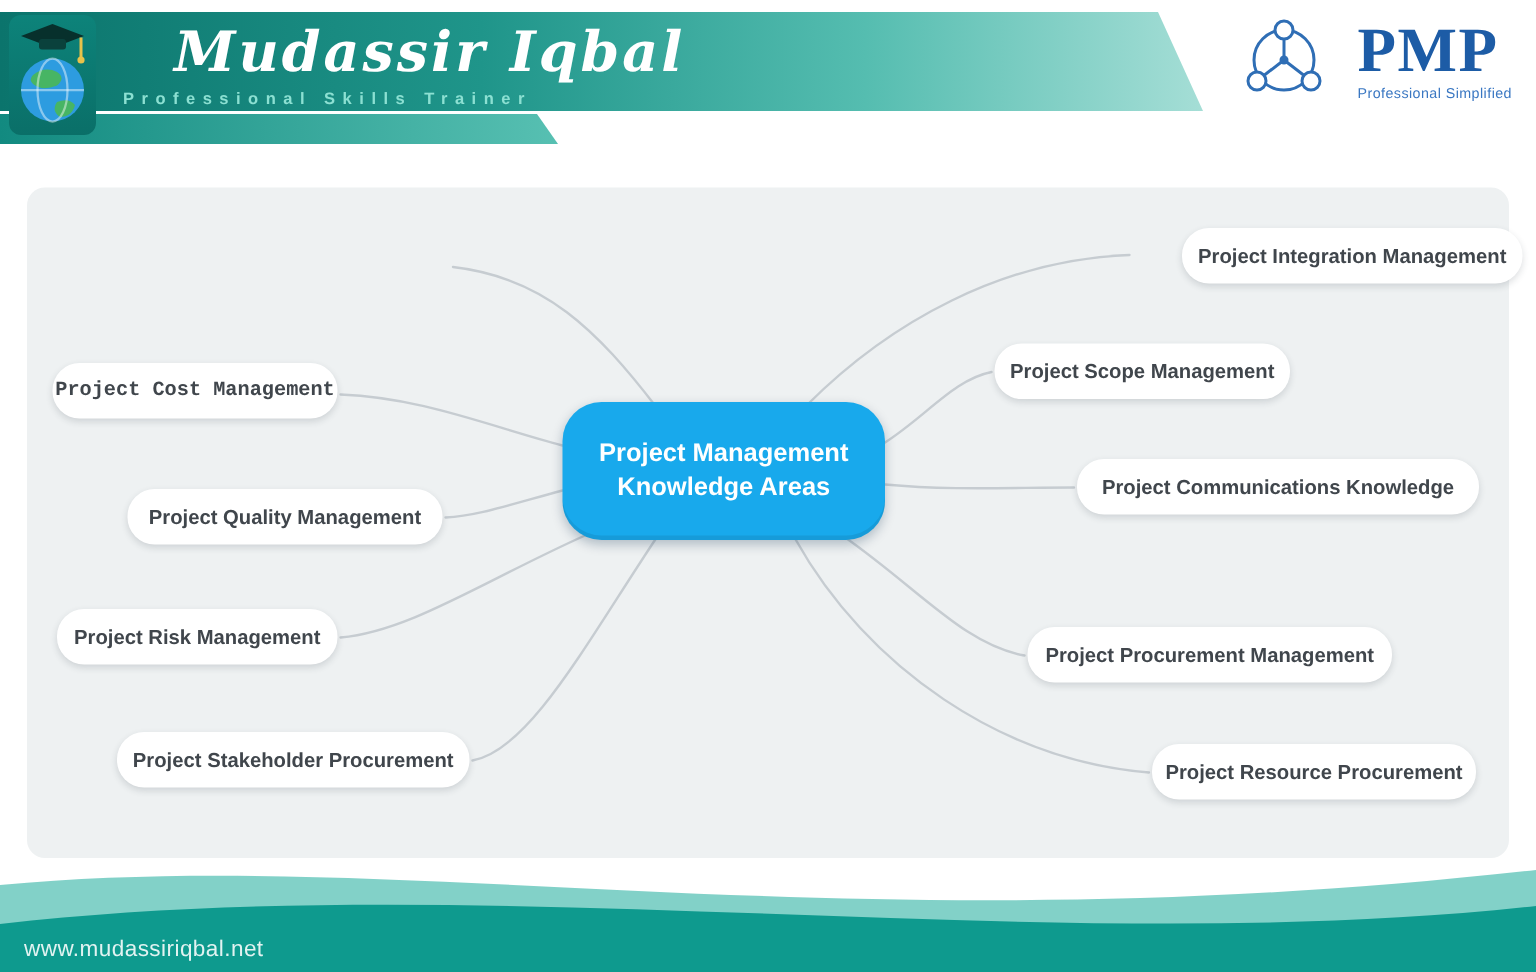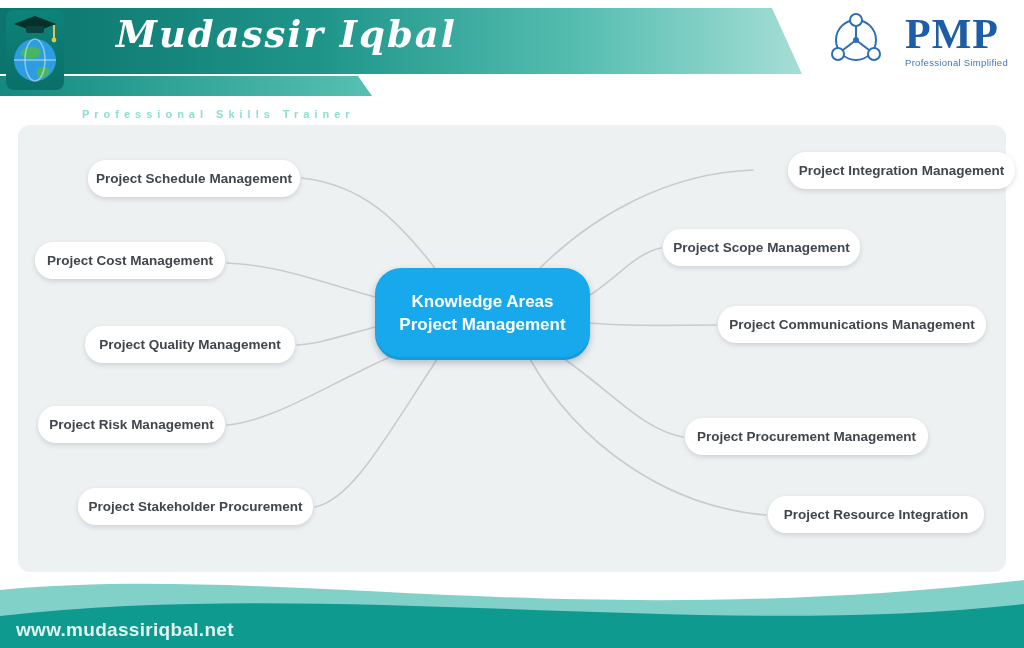--- a/index.html
+++ b/index.html
@@ -14,56 +14,56 @@
   .banner-sub { position:absolute; top:76px; left:0; width:372px; height:20px;
             background:linear-gradient(90deg,#128a80,#57c0b2);
             clip-path:polygon(0 0, calc(100% - 14px) 0, 100% 100%, 0 100%); }
   .logo { position:absolute; top:10px; left:6px; width:58px; height:80px;
           background:linear-gradient(180deg,#0d837a,#0a6f68); border-radius:8px;
           display:flex; align-items:center; justify-content:center; }
   .brand-name { position:absolute; top:12px; left:80px; color:#ffffff;
           font-family:"DejaVu Serif", serif; font-style:italic; font-weight:700;
           font-size:37px; letter-spacing:2px; white-space:nowrap;margin-left:36px; }
   .brand-subtitle { position:absolute; top:60px; left:82px; color:#8ce0d2;
-          font-size:11px; font-weight:700; letter-spacing:5px; white-space:nowrap;margin-top:48px; }
+          font-size:11px; font-weight:700; letter-spacing:5px; white-space:nowrap; }
 
   .pmp { position:absolute; top:12px; right:16px; display:flex; align-items:center; gap:21px; }
   .pmp-text { display:flex; flex-direction:column; align-items:flex-start; }
   .pmp-acronym { font-family:"Liberation Serif", serif; font-weight:700;
           font-size:42px; line-height:1; color:#1d5ca6; letter-spacing:1px; }
   .pmp-tagline { font-size:9.5px; color:#3a77c2; margin-top:2px; letter-spacing:0.3px; }
 
   
   .panel { position:absolute; top:125px; left:18px; width:988px; height:447px;
            background:#eef1f2; border-radius:12px; }
   .connectors { position:absolute; top:0; left:0; z-index:1; }
   .pill { position:absolute; z-index:2; height:37px; background:#ffffff;
           border-radius:18px; box-shadow:0 2px 5px rgba(40,50,60,.16);
           display:flex; align-items:center; justify-content:center;
           font-size:13.5px; font-weight:700; color:#40464c; white-space:nowrap; }
   .lp1 { left:70px;  top:35px;  width:212px; }
-  .lp2 { left:17px;  top:117px; width:190px; }
+  .lp2 { left:17px;  top:117px; width:190px;font-family:Liberation Mono, monospace; }
   .lp3 { left:67px;  top:201px; width:210px; }
   .lp4 { left:20px;  top:281px; width:187px; }
   .lp5 { left:60px;  top:363px; width:235px; }
   .rp1 { left:770px; top:27px;  width:227px; }
   .rp2 { left:645px; top:104px; width:197px; }
   .rp3 { left:700px; top:181px; width:268px; }
   .rp4 { left:667px; top:293px; width:243px; }
   .rp5 { left:750px; top:371px; width:216px; }
   .center-node { position:absolute; z-index:3; left:357px; top:143px; width:215px; height:92px;
           background:#18a9ec; border-radius:26px;
           box-shadow:0 3px 7px rgba(0,40,70,.25), inset 0 -3px 0 rgba(0,0,0,.08);
           display:flex; flex-direction:column; align-items:center; justify-content:center;
           color:#ffffff; font-weight:700; font-size:17px; line-height:1.35; text-align:center; }
 
   
   .wave { position:absolute; bottom:0; left:0; }
   .website { position:absolute; bottom:7px; left:16px; z-index:5;
-             color:rgba(255,255,255,.88); font-size:19px; letter-spacing:0.3px;font-weight:bold; }
+             color:rgba(255,255,255,.88); font-size:15px; letter-spacing:0.3px; }
 </style>
 </head>
 <body>
 
 <div class="page">
 
   <div class="banner"></div>
   <div class="banner-sub"></div>
 
   <div class="logo">
@@ -108,34 +108,33 @@
       <path d="M372 232 C 305 262, 255 296, 209 300"></path>
       <path d="M420 233 C 372 305, 335 375, 297 382"></path>
       <path d="M520 145 C 575 90, 650 48, 735 45"></path>
       <path d="M572 170 C 600 152, 618 128, 643 123"></path>
       <path d="M572 198 C 615 202, 655 200, 698 200"></path>
       <path d="M545 233 C 595 268, 625 305, 665 312"></path>
       <path d="M512 234 C 560 320, 650 382, 748 390"></path>
     </svg>
 
     <div class="center-node">
+      <div>Project Management</div>
       <div>Knowledge Areas</div>
-      <div>Project Management</div>
     </div>
 
-    <div class="pill lp1">Project Schedule Management</div>
     <div class="pill lp2">Project Cost Management</div>
     <div class="pill lp3">Project Quality Management</div>
     <div class="pill lp4">Project Risk Management</div>
     <div class="pill lp5">Project Stakeholder Procurement</div>
     <div class="pill rp1">Project Integration Management</div>
     <div class="pill rp2">Project Scope Management</div>
-    <div class="pill rp3">Project Communications Management</div>
+    <div class="pill rp3">Project Communications Knowledge</div>
     <div class="pill rp4">Project Procurement Management</div>
-    <div class="pill rp5">Project Resource Integration</div>
+    <div class="pill rp5">Project Resource Procurement</div>
   </div>
 
   <svg class="wave" width="1024" height="78" viewBox="0 0 1024 78">
     <path d="M0 20 C 280 -6, 560 62, 1024 10 L1024 78 L0 78 Z" fill="#63c6ba" opacity="0.8"></path>
     <path d="M0 46 C 330 8, 700 70, 1024 34 L1024 78 L0 78 Z" fill="#0e9a8e"></path>
   </svg>
   <div class="website">www.mudassiriqbal.net</div>
 
 </div>
 

